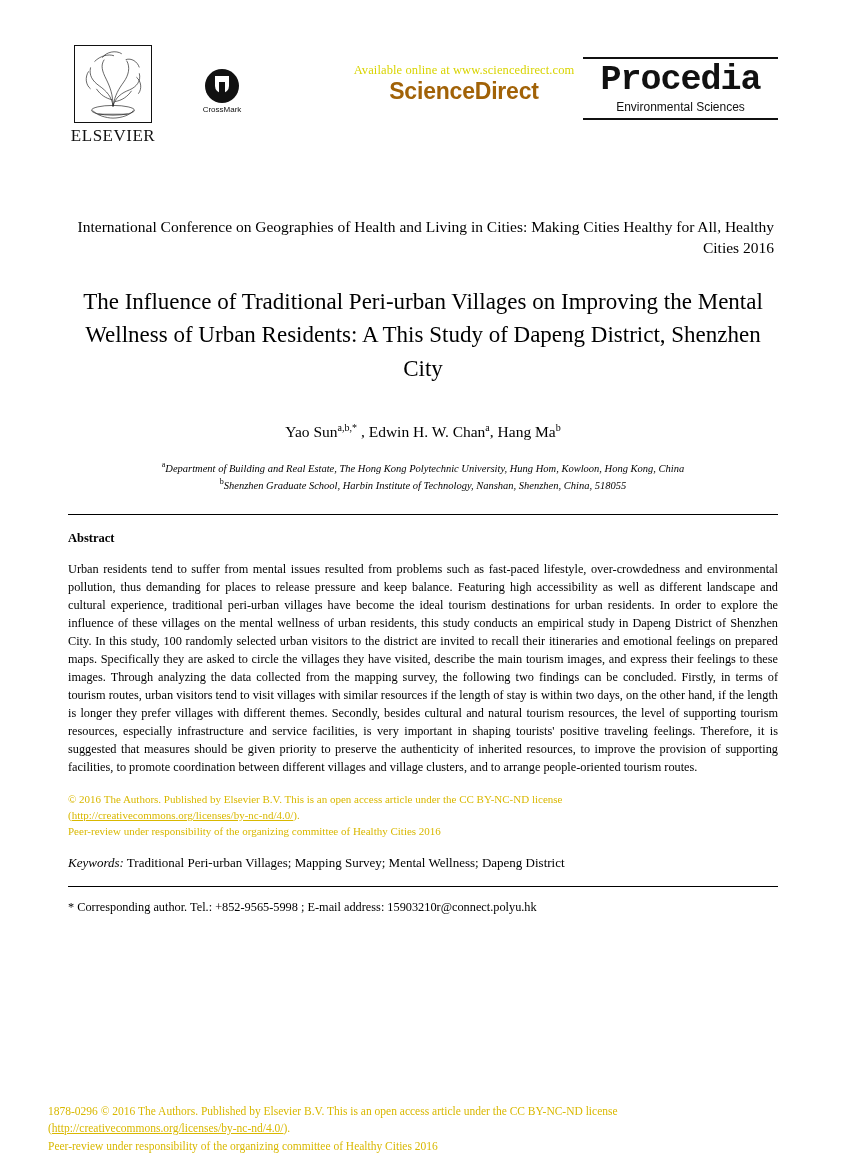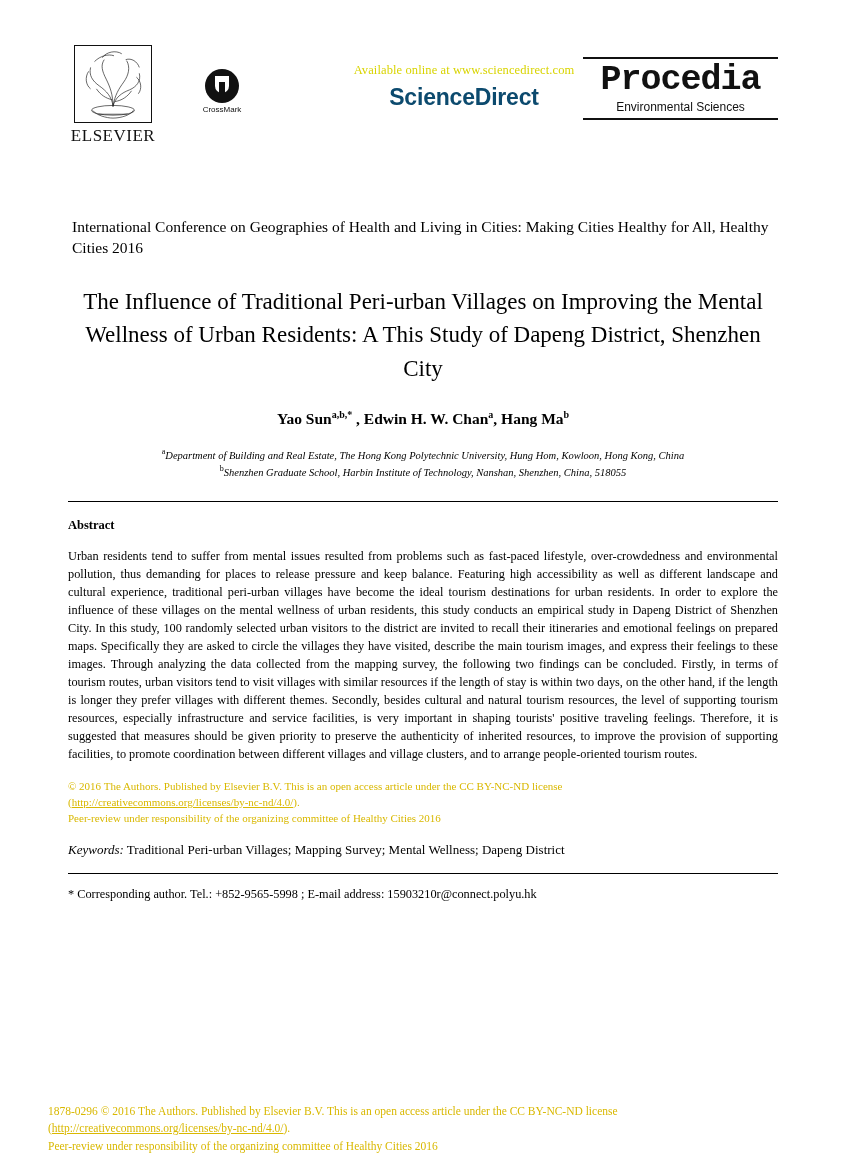--- a/index.html
+++ b/index.html
@@ -102,22 +102,21 @@
   .avail-online {
     font-family: "Liberation Serif", serif;
     font-size: 12.5px;
     color: #d9d400;
     letter-spacing: 0.1px;
   }
   .sciencedirect {
     font-family: "Liberation Sans", sans-serif;
     font-weight: bold;
     font-size: 23px;
-    color: #0c4a6e;
-    margin-top: 6px;
+    color: #a16207;
     letter-spacing: -0.2px;
   }
   .journal-ref {
     font-family: "Liberation Serif", serif;
     font-size: 10.5px;
     color: #d9c800;
     margin-top: 22px;
   }
   .procedia-logo {
     position: absolute;
@@ -144,38 +143,37 @@
     color: #111;
     margin-top: 1px;
   }
   .procedia-rule-bot {
     border-top: 2px solid #111;
     margin-top: 4px;
   }
 
   
   .conference {
-    text-align: left;
+    text-align: right;
     font-size: 15.5px;
     line-height: 1.35;
     margin-top: 42px;
     padding: 0 4px;
   }
   .paper-title {
     text-align: center;
     font-size: 23px;
     line-height: 1.45;
     margin-top: 26px;
     padding: 0 12px;
   }
   .authors {
     text-align: center;
     font-size: 15.5px;
-    margin-top: 24px;
-    font-weight: bold;
+    margin-top: 37px;
   }
   .authors sup { font-size: 10px; }
   .affiliations {
     text-align: center;
     font-size: 10.5px;
     font-style: italic;
     line-height: 1.5;
     margin-top: 18px;
   }
   .affiliations sup { font-style: normal; font-size: 8px; }

